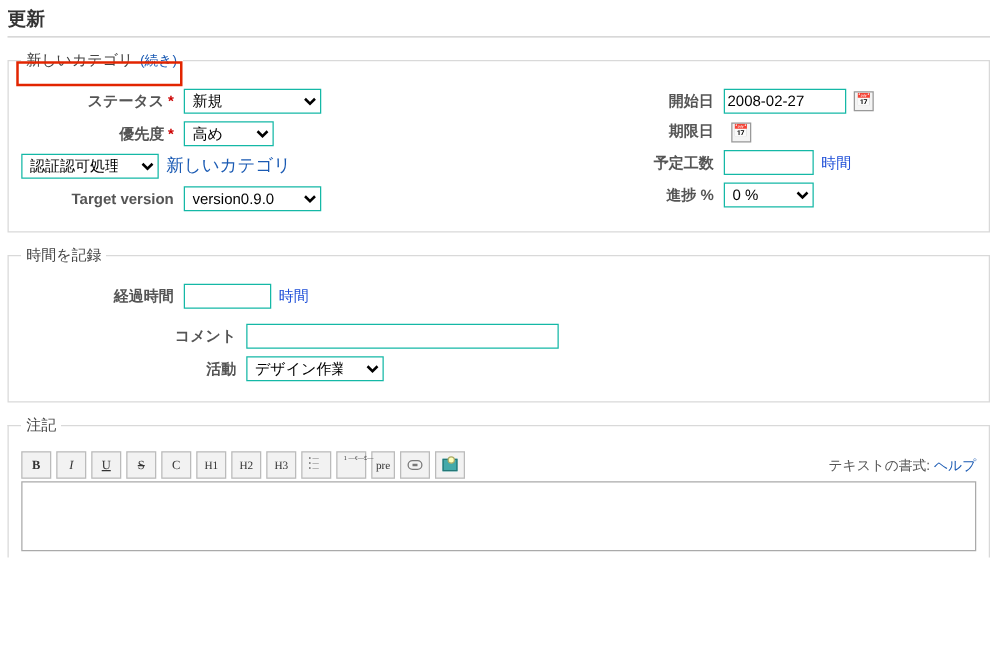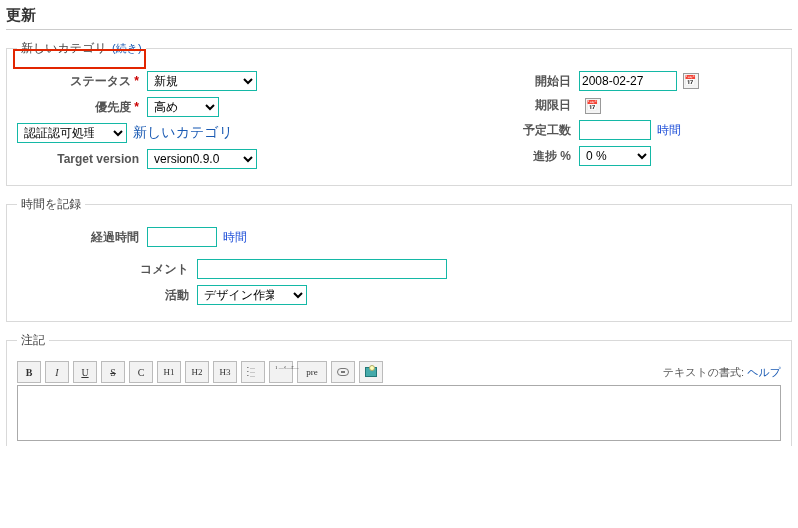--- a/index.html
+++ b/index.html
@@ -114,21 +114,21 @@
   align-items: center;
   justify-content: center;
   font-size: 10px;
   font-family: Georgia, serif;
   color: #333;
   cursor: pointer;
 }
 .tbtn.small { font-size: 9px; }
 .tbtn .strike { text-decoration: line-through; }
 .tbtn .under { text-decoration: underline; }
-.tbtn.wide { width: 30px; }
+.tbtn.wide { width: 19px; }
 .format-help {
   margin-left: auto;
   font-size: 11px;
   color: #555;
 }
 .format-help a { color: #1a5ab3; text-decoration: none; }
 textarea.notes {
   width: 100%;
   height: 56px;
   border: 1px solid #aaa;

